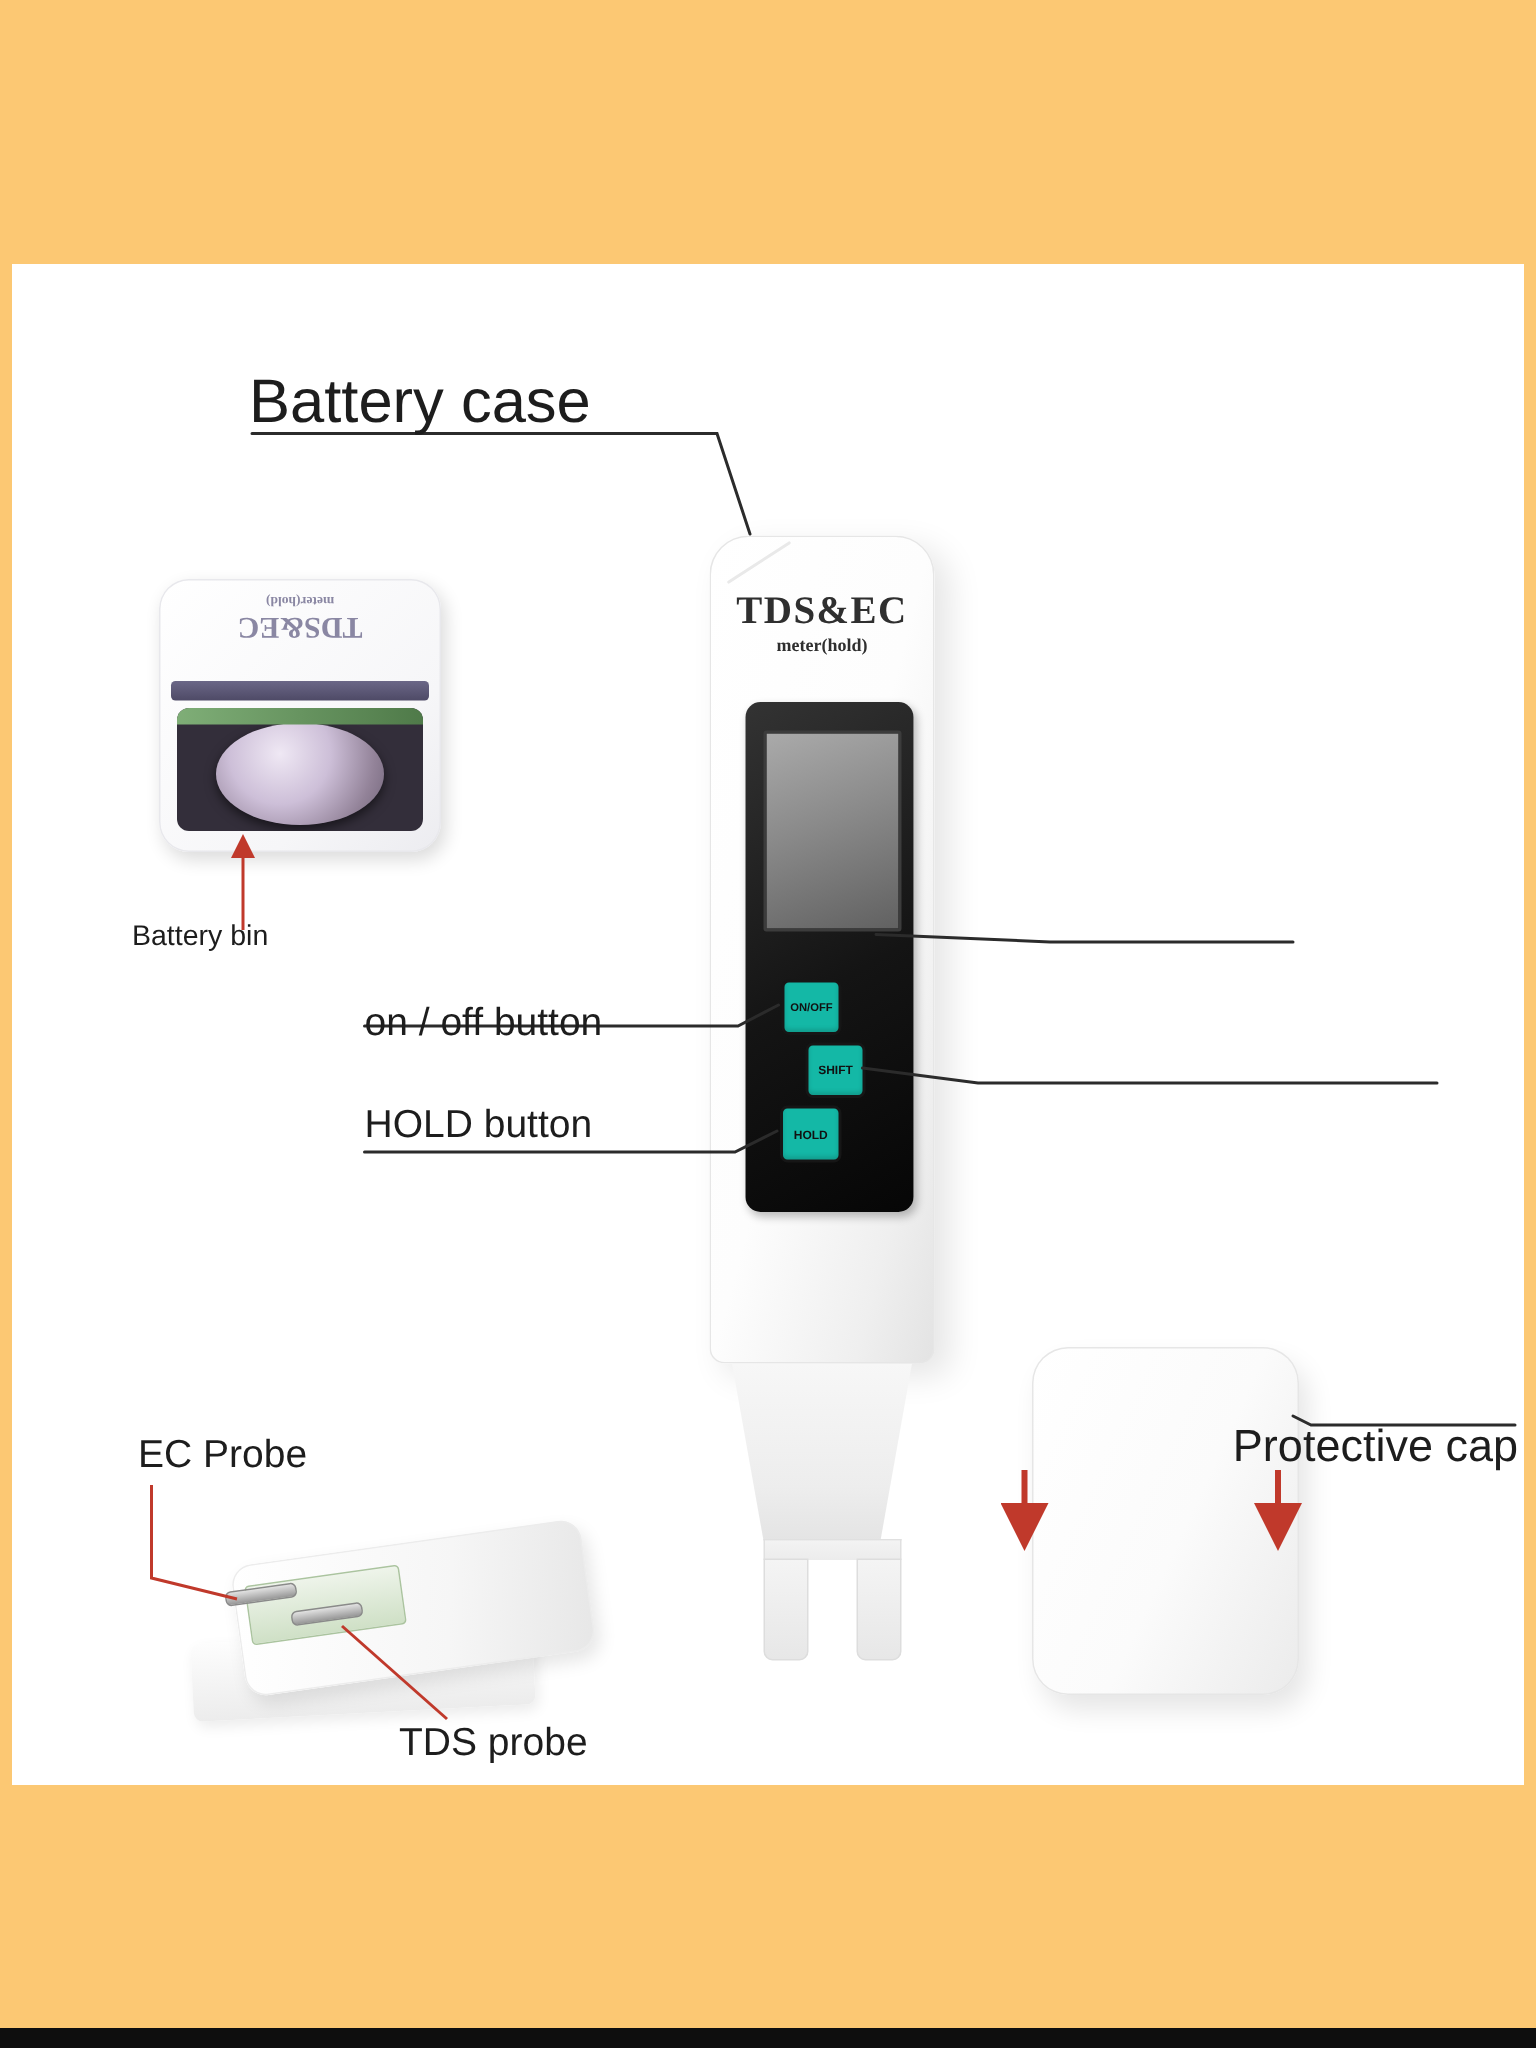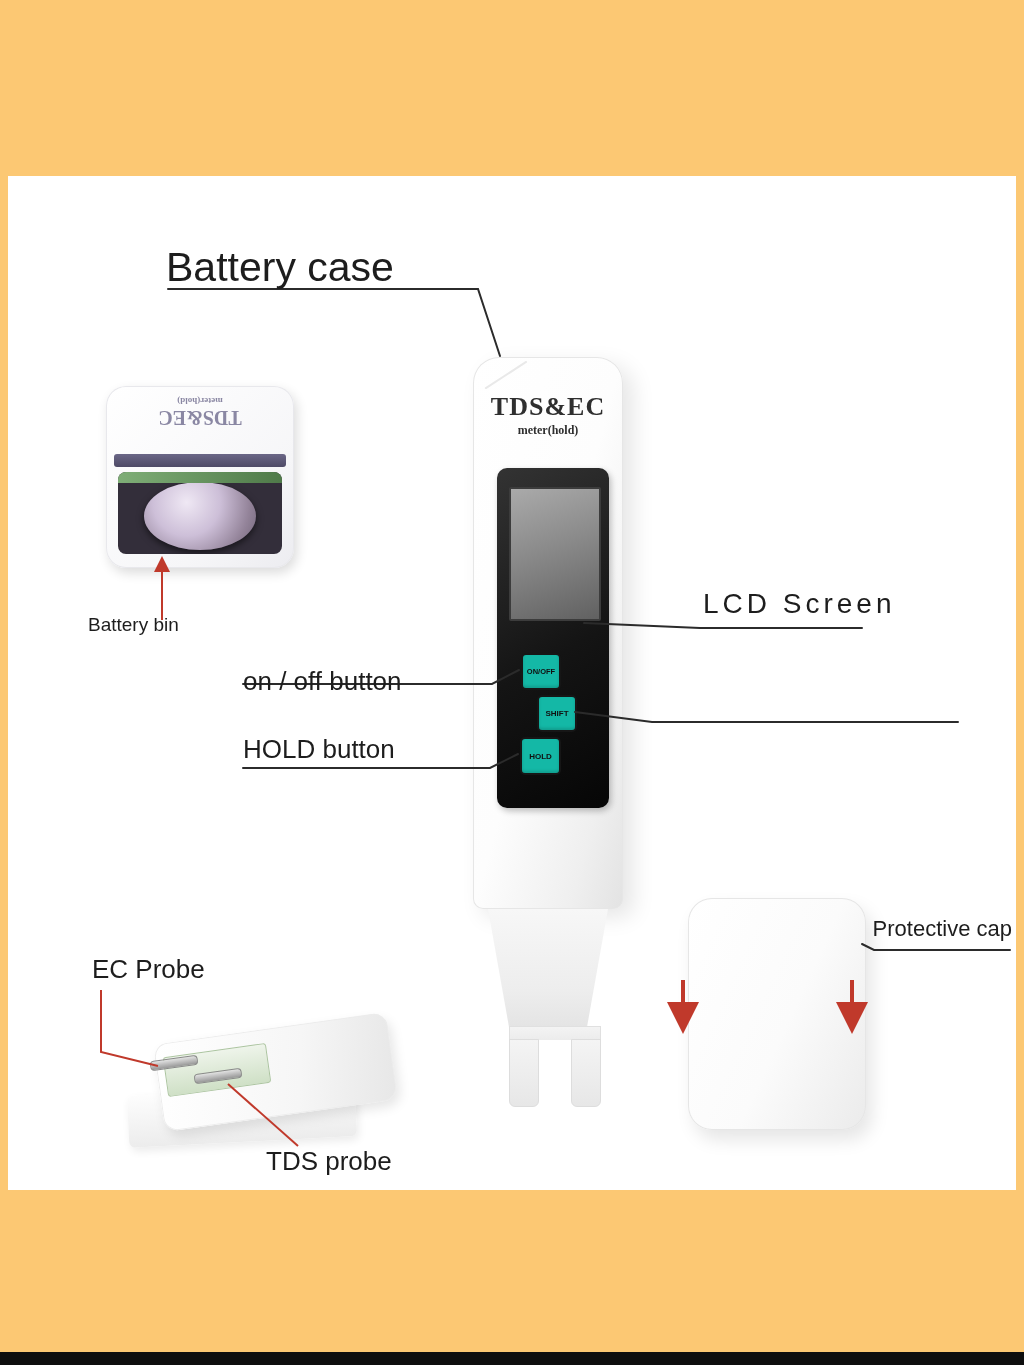--- a/index.html
+++ b/index.html
@@ -23,21 +23,21 @@
     position:absolute;color:#1d1d1d;white-space:nowrap;font-weight:500;
   }
   .lbl-battery-case{left:166px;top:244px;font-size:41px;}
   .lbl-battery-bin{left:88px;top:614px;font-size:19px;}
   .lbl-onoff{left:243px;top:666px;font-size:26px;}
   .lbl-hold{left:243px;top:734px;font-size:26px;}
   .lbl-lcd{left:703px;top:588px;font-size:28px;letter-spacing:4px;}
   .lbl-switch{left:656px;top:688px;font-size:26px;}
   .lbl-ecprobe{left:92px;top:954px;font-size:26px;}
   .lbl-tdsprobe{left:266px;top:1146px;font-size:26px;}
-  .lbl-cap{right:12px;top:916px;font-size:22px;}
+  .lbl-cap{right:12px;top:948px;font-size:30px;}
 
   
   .pen-body{
     position:absolute;left:473px;top:357px;width:150px;height:552px;
     border-radius:26px 26px 10px 10px;
     background:linear-gradient(105deg,#ffffff 0%,#fdfdfd 50%,#efefef 82%,#e3e3e3 100%);
     box-shadow:inset 0 0 0 1px #e6e6e6, 10px 8px 22px rgba(0,0,0,0.10);
   }
   .pen-chamfer{
     position:absolute;left:481px;top:374px;width:50px;height:2px;
@@ -224,18 +224,17 @@
     <polyline points="101,990 101,1052 158,1066" fill="none" stroke="#C0392B" stroke-width="2"></polyline>
     <line x1="298" y1="1146" x2="228" y2="1084" stroke="#C0392B" stroke-width="2"></line>
     <line x1="683" y1="980" x2="683" y2="1026" stroke="#C0392B" stroke-width="4" marker-end="url(#arrow-red)"></line>
     <line x1="852" y1="980" x2="852" y2="1026" stroke="#C0392B" stroke-width="4" marker-end="url(#arrow-red)"></line>
   </svg>
 
   <div class="label lbl-battery-case">Battery case</div>
   <div class="label lbl-battery-bin">Battery bin</div>
   <div class="label lbl-onoff">on / off button</div>
   <div class="label lbl-hold">HOLD button</div>
-  <div class="label lbl-lcd">LCD Screen</div>
   <div class="label lbl-ecprobe">EC Probe</div>
   <div class="label lbl-tdsprobe">TDS probe</div>
   <div class="label lbl-cap">Protective cap</div>
 
 </div>
 
 </body></html>

